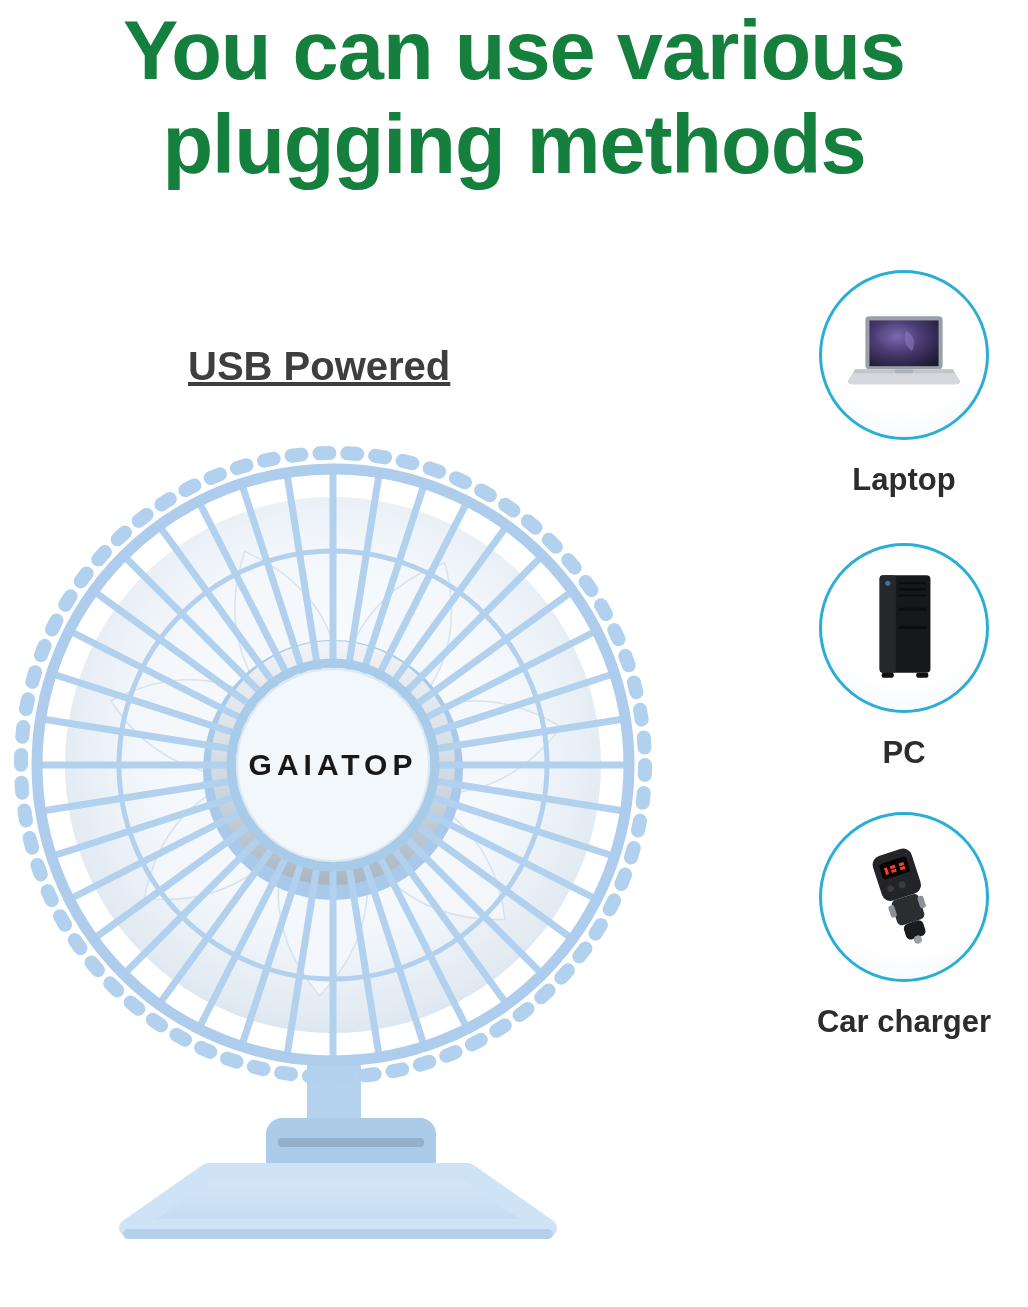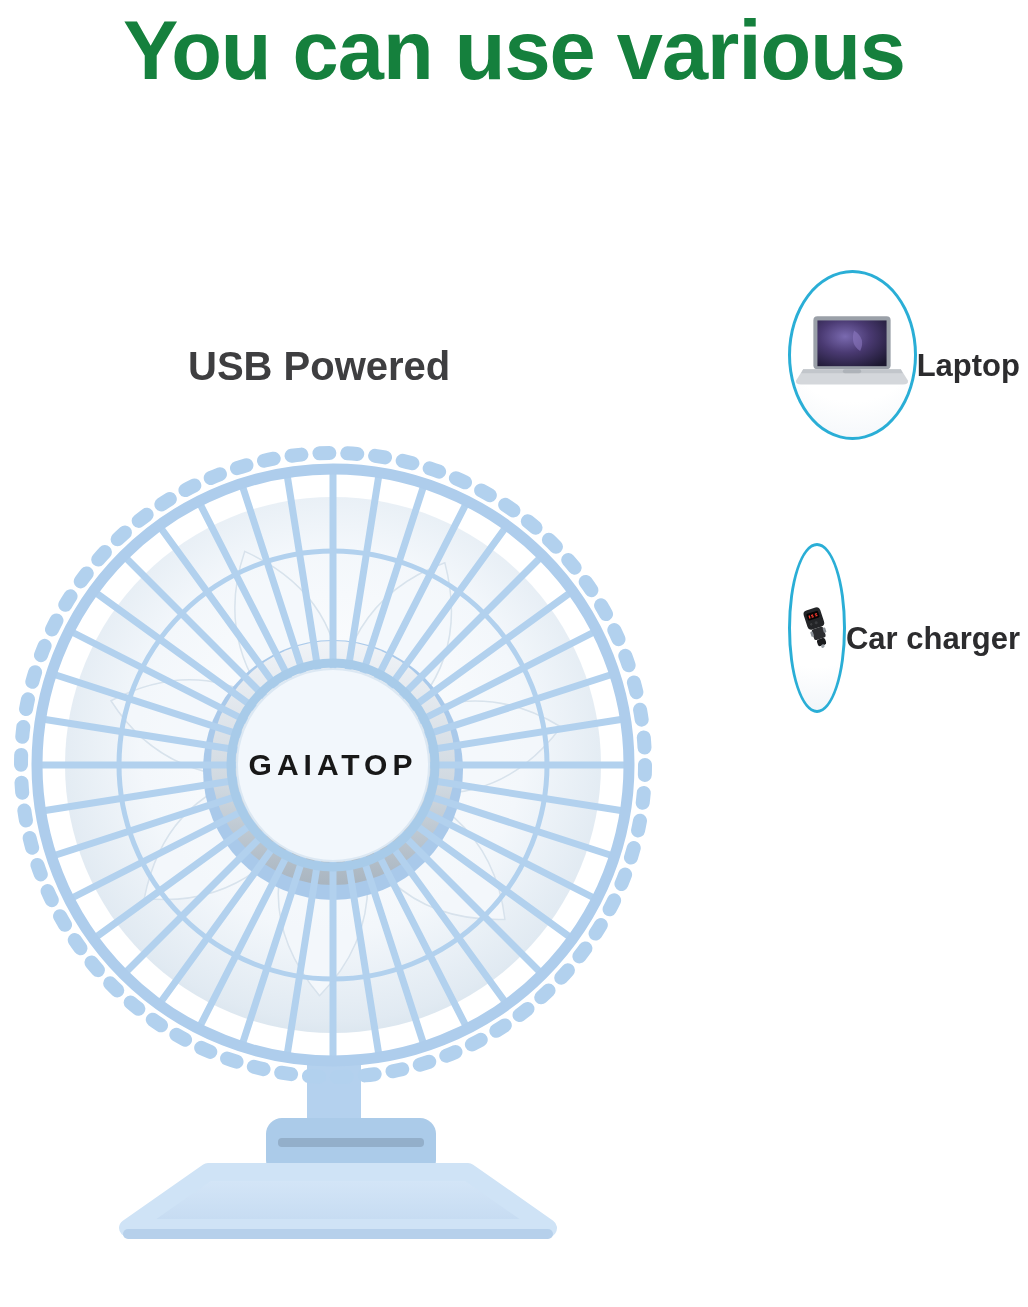--- a/index.html
+++ b/index.html
@@ -16,30 +16,30 @@
     text-align:center;
     font-weight:bold;
     font-size:83px;
     line-height:1.13;
     letter-spacing:-1px;
     color:#15803d;
   }
   
   .usb-label{
     position:absolute;left:188px;top:344px;
-    font-size:40px;font-weight:bold;color:#3e3e40;
+    font-size:40px;font-weight:bold;color:#3e3e40;text-decoration:underline;
   }
   
   .fan-wrap{position:absolute;left:8px;top:430px;width:650px;height:850px;text-align:right;}
   #fan-spokes line{stroke:#b2d1ee;stroke-width:7;stroke-linecap:round;}
   #fan-blades path{fill:#f4f8fc;stroke:#d7e2ec;stroke-width:1.5;opacity:.95;}
   #fan-brand{font-family:"Liberation Sans",sans-serif;font-weight:bold;font-size:30px;letter-spacing:5px;fill:#181818;}
   
   .methods{position:absolute;left:788px;top:0;width:232px;height:1307px;}
-  .method{position:absolute;left:0;width:232px;display:flex;flex-direction:row;align-items:center;}
+  .method{position:absolute;left:0;width:232px;display:flex;flex-direction:column;align-items:center;}
   .method:nth-child(1){top:270px;}
   .method:nth-child(2){top:543px;}
   .method:nth-child(3){top:812px;}
   .method:nth-child(4){top:1015px;gap:43px;}
   .method-circle{
     width:170px;height:170px;box-sizing:border-box;
     border-radius:50%;
     border:3px solid #2aaed6;
     background:radial-gradient(circle at 50% 35%, #ffffff 58%, #f1f5f9 100%);
     display:flex;align-items:center;justify-content:center;
@@ -50,20 +50,21 @@
     font-size:31px;font-weight:bold;color:#2c2c2e;
     white-space:nowrap;
   }
   .led-seg{fill:#ff3b30;}
 </style>
 </head>
 <body>
 
 <div class="headline">
   <div>You can use various</div>
+  <div>plugging methods</div>
 </div>
 
 <div class="usb-label">USB Powered</div>
 
 <div class="fan-wrap">
   <svg width="650" height="850" viewBox="0 0 650 850">
     <defs>
       <radialGradient id="bladeDisc" cx="50%" cy="45%" r="60%">
         <stop offset="0%" stop-color="#ffffff"></stop>
         <stop offset="60%" stop-color="#f3f7fb"></stop>
@@ -175,20 +176,39 @@
         <rect x="26" y="26" width="68" height="45" fill="url(#lapScreen)"></rect>
         <path d="M62 36 Q74 44 68 56 Q58 50 62 36 Z" fill="#8f7cc4" opacity="0.55"></path>
         <path d="M12 74 L108 74 L115 85 Q116 89 110 89 L10 89 Q4 89 5 85 Z" fill="#d4d7db"></path>
         <path d="M12 74 L108 74 L110 78 L10 78 Z" fill="#c2c6cb"></path>
         <rect x="51" y="74" width="18" height="4" rx="2" fill="#aeb3b9"></rect>
       </svg>
     </div>
     <div class="method-label">Laptop</div>
   </div>
 
+  <div class="method">
+    <div class="method-circle">
+      <svg width="122" height="122" viewBox="0 0 120 120">
+        <rect x="36" y="8" width="50" height="96" rx="4" fill="#17181a"></rect>
+        <rect x="36" y="8" width="16" height="96" rx="3" fill="#26272b"></rect>
+        <g stroke="#0b0c0d" stroke-width="2">
+          <line x1="55" y1="16" x2="82" y2="16"></line>
+          <line x1="55" y1="22" x2="82" y2="22"></line>
+          <line x1="55" y1="28" x2="82" y2="28"></line>
+        </g>
+        <circle cx="44" cy="16" r="2.5" fill="#3d6fb8"></circle>
+        <rect x="55" y="40" width="27" height="3" fill="#0b0c0d"></rect>
+        <rect x="55" y="58" width="27" height="3" fill="#0b0c0d"></rect>
+        <rect x="38" y="104" width="12" height="5" rx="2" fill="#0f1011"></rect>
+        <rect x="72" y="104" width="12" height="5" rx="2" fill="#0f1011"></rect>
+      </svg>
+    </div>
+    <div class="method-label">PC</div>
+  </div>
 
 
   <div class="method">
     <div class="method-circle">
       <svg width="122" height="122" viewBox="0 0 120 120">
         <g transform="rotate(-18 60 60)">
           <rect x="40" y="14" width="40" height="46" rx="9" fill="#232427"></rect>
           <rect x="46" y="22" width="28" height="16" rx="3" fill="#050505"></rect>
 
           <rect class="led-seg" x="50" y="27" width="3" height="7"></rect>

